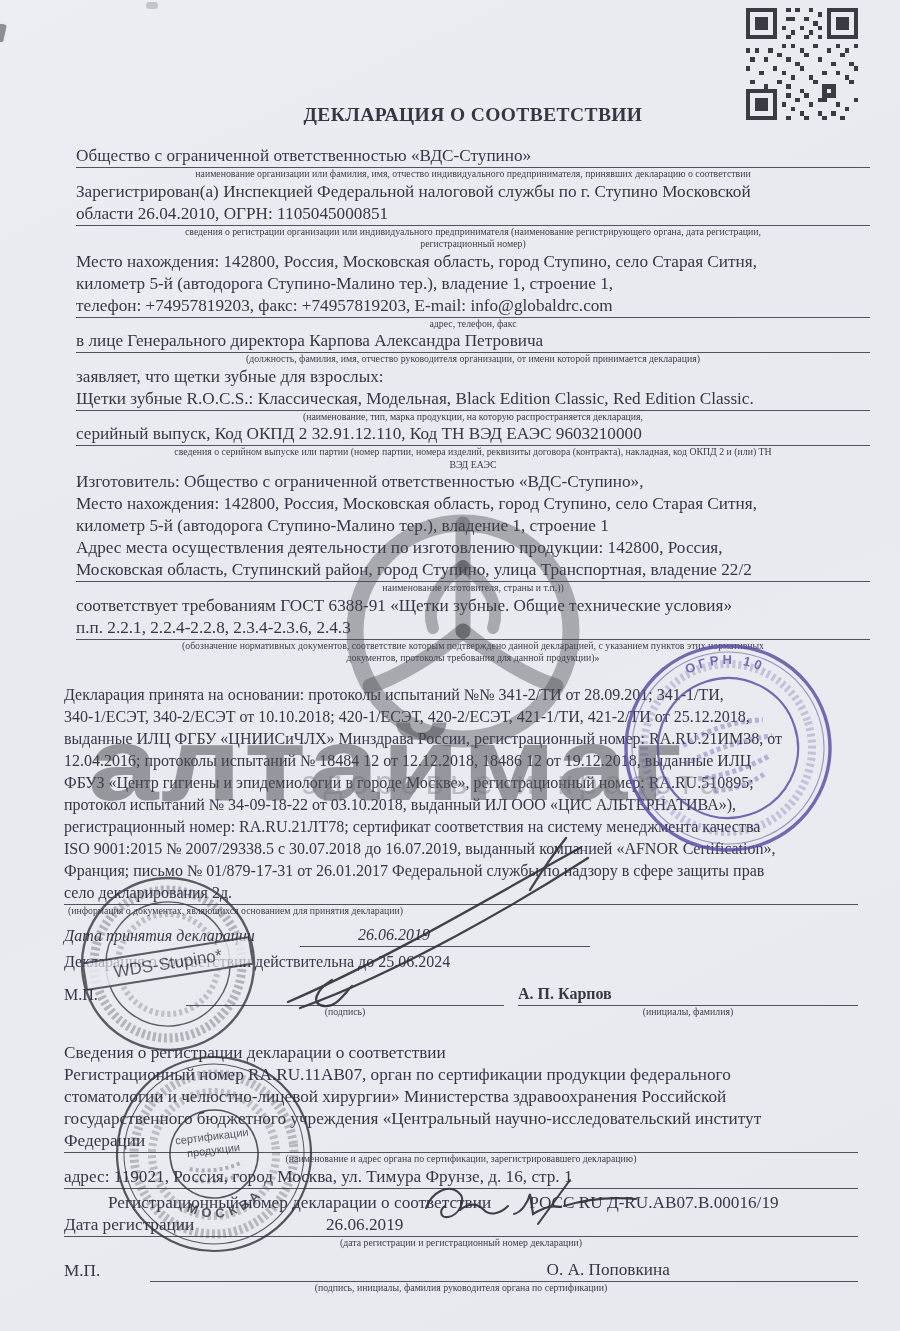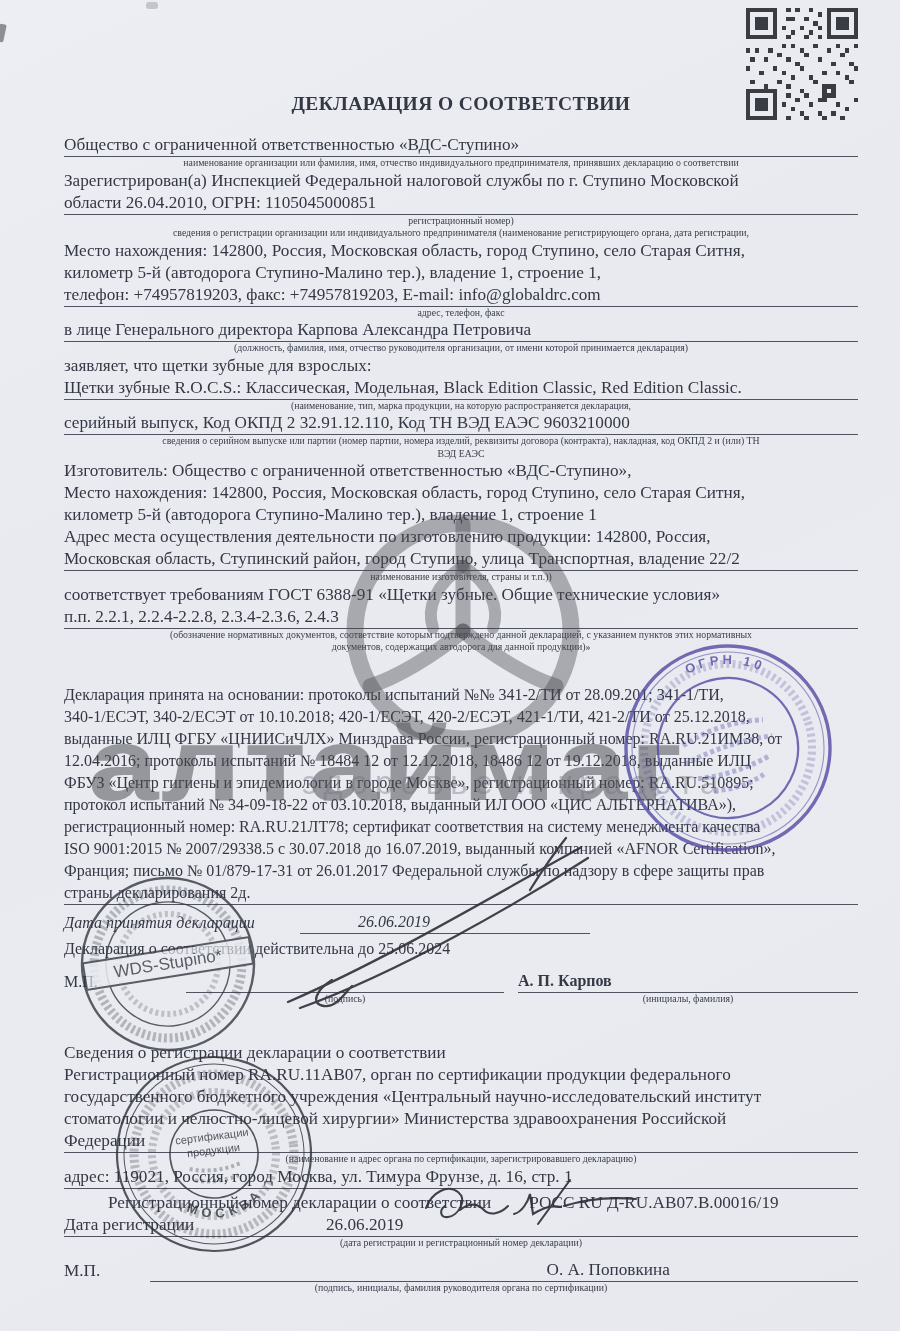--- a/index.html
+++ b/index.html
@@ -173,29 +173,29 @@
       <g stroke="#30313b" stroke-width="2.1" fill="none" stroke-linecap="round" opacity=".92">
         <path d="M12 40 c 6 -16 22 -24 32 -16 c 10 8 0 24 -10 25 c -8 1 -9 -7 -3 -11"></path>
         <path d="M46 42 c 10 -8 18 -6 24 0 c 6 6 16 4 24 -4"></path>
         <path d="M100 46 c 8 -2 14 -12 16 -20 l 3 20 c 10 -6 18 -9 28 -7"></path>
         <path d="M150 38 c 26 -8 50 -9 72 -7"></path>
         <path d="M156 12 L 124 56"></path>
       </g>
     </svg>
   </div>
 
-  <div class="blk" style="top:92px;">
+  <div class="blk" style="top:103px;margin-left:12px;">
     <div class="title">ДЕКЛАРАЦИЯ О СООТВЕТСТВИИ</div>
 
     <div class="t u">Общество с ограниченной ответственностью «ВДС-Ступино»</div>
     <div class="cap">наименование организации или фамилия, имя, отчество индивидуального предпринимателя, принявших декларацию о соответствии</div>
     <div class="t">Зарегистрирован(а) Инспекцией Федеральной налоговой службы по г. Ступино Московской</div>
     <div class="t u">области 26.04.2010, ОГРН: 1105045000851</div>
+    <div class="cap">сведения о регистрации организации или индивидуального предпринимателя (наименование регистрирующего органа, дата регистрации,</div>
     <div class="cap">регистрационный номер)</div>
-    <div class="cap">сведения о регистрации организации или индивидуального предпринимателя (наименование регистрирующего органа, дата регистрации,</div>
     <div class="t">Место нахождения: 142800, Россия, Московская область, город Ступино, село Старая Ситня,</div>
     <div class="t">километр 5-й (автодорога Ступино-Малино тер.), владение 1, строение 1,</div>
     <div class="t u">телефон: +74957819203, факс: +74957819203, E-mail: info@globaldrc.com</div>
     <div class="cap">адрес, телефон, факс</div>
     <div class="t u">в лице Генерального директора Карпова Александра Петровича</div>
     <div class="cap">(должность, фамилия, имя, отчество руководителя организации, от имени которой принимается декларация)</div>
 
     <div class="t">заявляет, что щетки зубные для взрослых:</div>
     <div class="t u">Щетки зубные R.O.C.S.: Классическая, Модельная, Black Edition Classic, Red Edition Classic.</div>
     <div class="cap">(наименование, тип, марка продукции, на которую распространяется декларация,</div>
@@ -206,34 +206,35 @@
     <div class="t">Изготовитель: Общество с ограниченной ответственностью «ВДС-Ступино»,</div>
     <div class="t">Место нахождения: 142800, Россия, Московская область, город Ступино, село Старая Ситня,</div>
     <div class="t">километр 5-й (автодорога Ступино-Малино тер.), владение 1, строение 1</div>
     <div class="t">Адрес места осуществления деятельности по изготовлению продукции: 142800, Россия,</div>
     <div class="t u">Московская область, Ступинский район, город Ступино, улица Транспортная, владение 22/2</div>
     <div class="cap">наименование изготовителя, страны и т.п.))</div>
 
     <div class="t">соответствует требованиям ГОСТ 6388-91 «Щетки зубные. Общие технические условия»</div>
     <div class="t u">п.п. 2.2.1, 2.2.4-2.2.8, 2.3.4-2.3.6, 2.4.3</div>
     <div class="cap">(обозначение нормативных документов, соответствие которым подтверждено данной декларацией, с указанием пунктов этих нормативных</div>
-    <div class="cap">документов, содержащих автодорога для данной продукции)»</div>
+    <div class="cap">документов, протоколы требования для данной продукции)»</div>
   </div>
 
   <div class="blk basis" style="top:684px;">
     <div class="t">Декларация принята на основании: протоколы испытаний №№ 341-2/ТИ от 28.09.201; 341-1/ТИ,</div>
     <div class="t">340-1/ЕСЭТ, 340-2/ЕСЭТ от 10.10.2018; 420-1/ЕСЭТ, 420-2/ЕСЭТ, 421-1/ТИ, 421-2/ТИ от 25.12.2018,</div>
     <div class="t">выданные ИЛЦ ФГБУ «ЦНИИСиЧЛХ» Минздрава России, регистрационный номер: RA.RU.21ИМ38, от</div>
     <div class="t">12.04.2016; протоколы испытаний  № 18484 12 от 12.12.2018, 18486 12 от 19.12.2018, выданные ИЛЦ</div>
     <div class="t">ФБУЗ «Центр гигиены и эпидемиологии в городе Москве», регистрационный номер: RA.RU.510895;</div>
     <div class="t">протокол испытаний № 34-09-18-22 от 03.10.2018, выданный ИЛ ООО «ЦИС АЛЬТЕРНАТИВА»),</div>
     <div class="t">регистрационный номер: RA.RU.21ЛТ78; сертификат соответствия на систему менеджмента качества</div>
     <div class="t">ISO 9001:2015 № 2007/29338.5 с 30.07.2018 до 16.07.2019, выданный компанией «AFNOR Certification»,</div>
     <div class="t">Франция; письмо № 01/879-17-31 от 26.01.2017 Федеральной службы по надзору в сфере защиты прав</div>
-    <div class="t u">страны декларирования 2д.</div>
+    <div class="t u">село декларирования 2д.</div>
+    <div class="cap" style="text-align:left;padding-left:4px;">(информация о документах, являющихся основанием для принятия декларации)</div>
 
     <div class="row mt6">
       <div class="t lab-adopt">Дата принятия декларации</div>
       <div class="t seg-date">26.06.2019</div>
     </div>
     <div class="t" style="margin-top:4px;">Декларация о соответствии действительна до 25.06.2024</div>
 
     <div class="row mt10">
       <div class="t sp-mp">М.П.</div>
       <div class="t seg1"></div>
@@ -242,22 +243,22 @@
     <div class="row">
       <div class="sp-mp"></div>
       <div class="cap seg1c">(подпись)</div>
       <div class="cap seg2c">(инициалы, фамилия)</div>
     </div>
   </div>
 
   <div class="blk" style="top:1042px;">
     <div class="t">Сведения о регистрации декларации о соответствии</div>
     <div class="t">Регистрационный номер RA.RU.11АВ07, орган по сертификации продукции федерального</div>
+    <div class="t">стоматологии и челюстно-лицевой хирургии» Министерства здравоохранения Российской</div>
     <div class="t">государственного бюджетного учреждения «Центральный научно-исследовательский институт</div>
-    <div class="t">стоматологии и челюстно-лицевой хирургии» Министерства здравоохранения Российской</div>
     <div class="t u">Федерации</div>
     <div class="cap">(наименование и адрес органа по сертификации, зарегистрировавшего декларацию)</div>
     <div class="t u">адрес: 119021, Россия, город Москва, ул. Тимура Фрунзе, д. 16, стр. 1</div>
 
     <div class="row" style="margin-top:3px;margin-left:44px;">
       <div class="t num-label">Регистрационный номер декларации о соответствии</div>
       <div class="t num-value">РОСС RU Д-RU.АВ07.В.00016/19</div>
     </div>
 
     <div class="row u">

